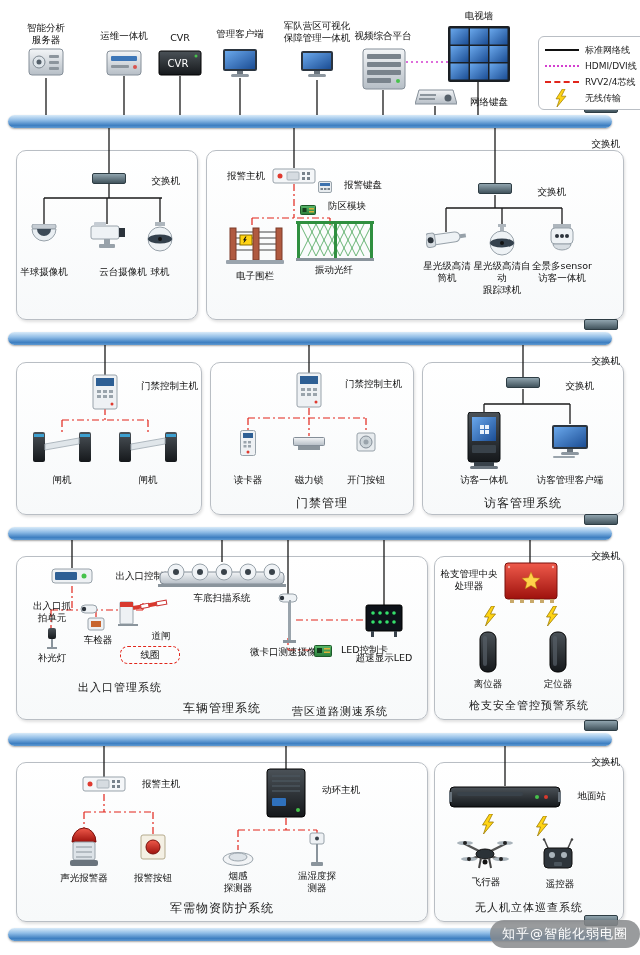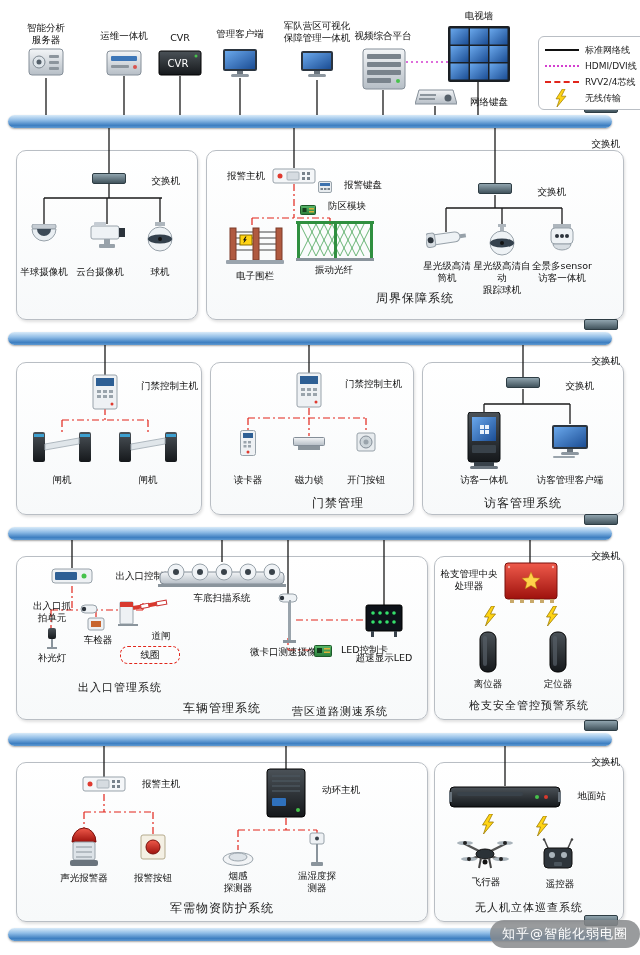--- a/index.html
+++ b/index.html
@@ -237,21 +237,21 @@
 </div>
 <div class="abs" style="left:146px;top:222px">
   <svg width="28" height="30" viewBox="0 0 28 30">
         <rect x="9" y="0" width="10" height="4" fill="#aeb6bd"></rect>
         <circle cx="14" cy="17" r="12" fill="#eef2f5" stroke="#98a2aa"></circle>
         <ellipse cx="14" cy="17" rx="12" ry="4.5" fill="#34414d"></ellipse>
         <circle cx="14" cy="17" r="2" fill="#111"></circle>
       </svg>
 </div>
 <div class="lbl" style="left:14px;top:266px;width:60px">半球摄像机</div>
-<div class="lbl" style="left:70px;top:266px;width:60px">云台摄像机</div>
+<div class="lbl" style="left:93px;top:266px;width:60px">云台摄像机</div>
 <div class="lbl" style="left:146px;top:266px;width:28px">球机</div>
 
 <div class="lbl" style="left:222px;top:170px;width:48px">报警主机</div>
 <div class="abs" style="left:272px;top:168px">
   <svg width="44" height="16" viewBox="0 0 44 16">
         <rect x="1" y="1" width="42" height="14" rx="2" fill="#f4f6f8" stroke="#99a3ab"></rect>
         <circle cx="8" cy="8" r="2.5" fill="#e03a2f"></circle>
         <rect x="15" y="4" width="12" height="8" rx="1" fill="#d6dce1" stroke="#aab4bb"></rect>
         <rect x="30" y="4" width="3" height="3" fill="#77828b"></rect>
         <rect x="35" y="4" width="3" height="3" fill="#77828b"></rect>
@@ -338,21 +338,20 @@
         <circle cx="22" cy="12" r="2" fill="#2b333b"></circle>
         <path d="M8 20 a9 6 0 0 0 18 0 z" fill="#d7dde2" stroke="#98a2aa"></path>
       </svg>
 </div>
 <div class="lbl" style="left:418px;top:260px;width:58px">星光级高清
 筒机</div>
 <div class="lbl" style="left:470px;top:260px;width:64px">星光级高清自动
 跟踪球机</div>
 <div class="lbl" style="left:532px;top:260px;width:60px">全景多sensor
 访客一体机</div>
-<div class="title" style="left:206px;top:290px;width:418px">周界保障系统</div>
 
 <div class="abs" style="left:92px;top:374px">
   <svg width="26" height="36" viewBox="0 0 26 36">
         <rect x="1" y="1" width="24" height="34" rx="2" fill="#eef1f4" stroke="#98a2aa"></rect>
         <rect x="4" y="4" width="18" height="8" fill="#2e5f94"></rect>
         <rect x="5" y="16" width="4" height="3" fill="#9aa4ac"></rect>
         <rect x="11" y="16" width="4" height="3" fill="#9aa4ac"></rect>
         <rect x="17" y="16" width="4" height="3" fill="#9aa4ac"></rect>
         <rect x="5" y="21" width="4" height="3" fill="#9aa4ac"></rect>
         <rect x="11" y="21" width="4" height="3" fill="#9aa4ac"></rect>
@@ -418,21 +417,21 @@
 <div class="abs" style="left:356px;top:432px">
   <svg width="20" height="20" viewBox="0 0 20 20">
         <rect x="1" y="1" width="18" height="18" rx="2" fill="#e8ecef" stroke="#98a2aa"></rect>
         <circle cx="10" cy="10" r="6" fill="#cdd5da" stroke="#848e98"></circle>
         <circle cx="10" cy="10" r="2.5" fill="#9aa4ac"></circle>
       </svg>
 </div>
 <div class="lbl" style="left:226px;top:474px;width:44px">读卡器</div>
 <div class="lbl" style="left:287px;top:474px;width:44px">磁力锁</div>
 <div class="lbl" style="left:344px;top:474px;width:44px">开门按钮</div>
-<div class="title" style="left:226px;top:495px;width:224px">门禁管理</div>
+<div class="title" style="left:210px;top:495px;width:224px">门禁管理</div>
 
 <div class="sw" style="left:506px;top:377px"></div>
 <div class="lbl lft" style="left:544px;top:380px;width:50px">交换机</div>
 
 <div class="abs" style="left:466px;top:412px">
   <svg width="36" height="58" viewBox="0 0 36 58">
         <rect x="2" y="0" width="32" height="50" rx="3" fill="url(#gd)" stroke="#0b0e10"></rect>
         <rect x="6" y="5" width="24" height="24" fill="url(#gs)"></rect>
         <g fill="#eaf2fb">
           <rect x="14" y="13" width="4" height="4"></rect>

